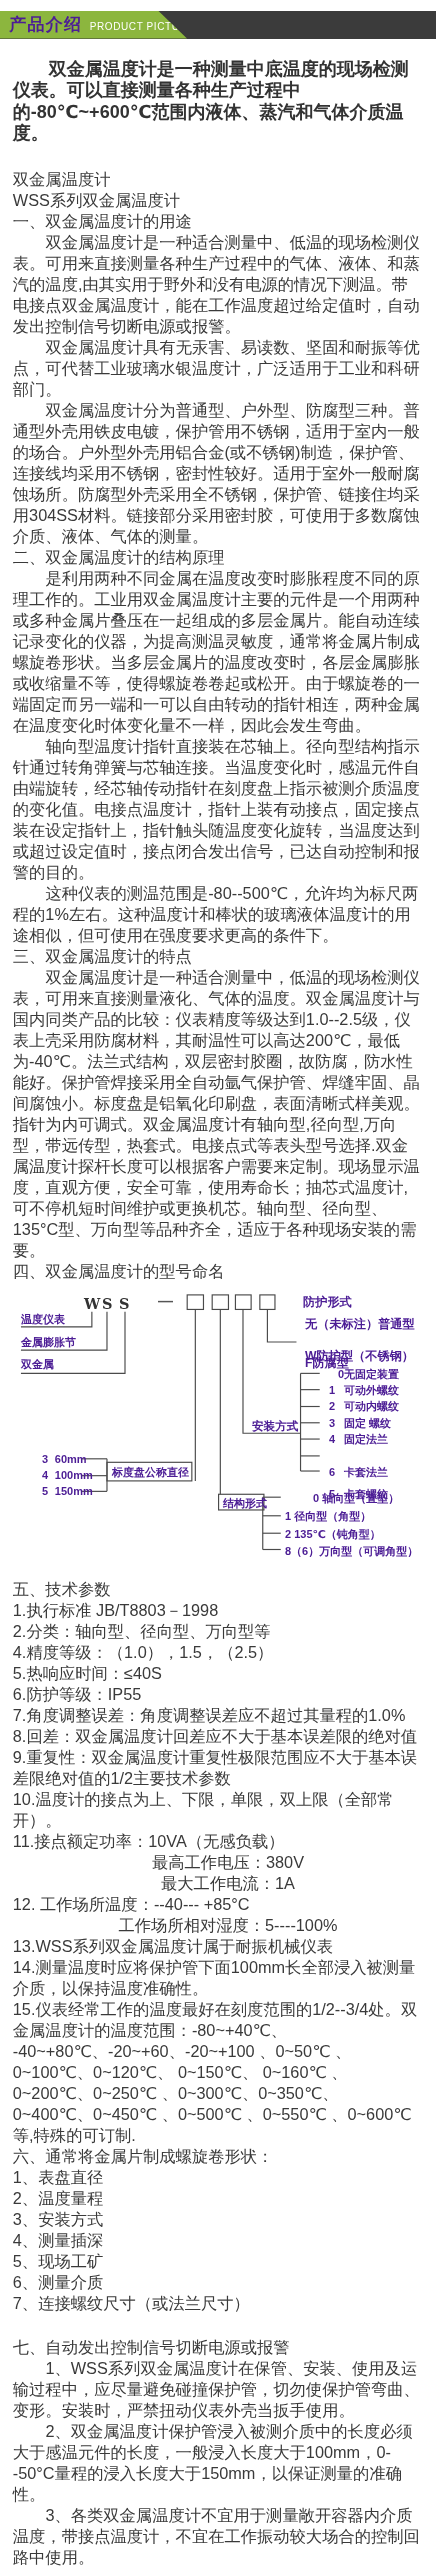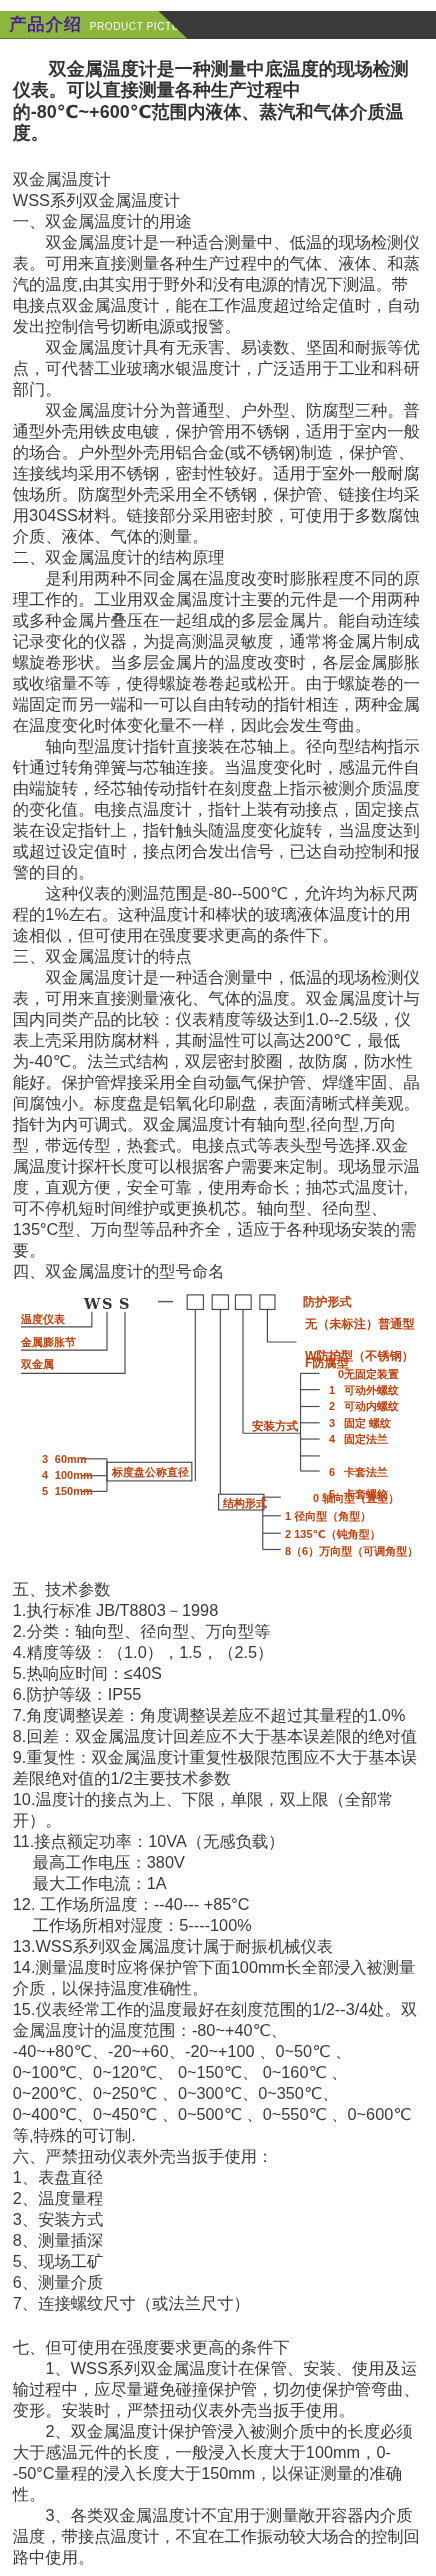--- a/index.html
+++ b/index.html
@@ -14,27 +14,27 @@
   .banner-en{color:#fff;font-size:10px;letter-spacing:0.6px;white-space:nowrap;padding-top:3.5px;}
 
   
   .intro{margin:20px 12.8px 0 12.8px;font-size:18px;line-height:21.5px;font-weight:bold;text-indent:2em;color:#333;}
 
   
   .doc{padding:0 12.8px;font-size:16.3px;line-height:21px;}
   .doc-top{margin-top:24.4px;}
   .blk{margin:0;}
   .pi{text-indent:2em;}
-  .sub{padding-left:20px;}
+  .sub{padding-left:20px;text-align:center;}
   .gap{height:23px;}
 
   
   .diagram{position:relative;width:436px;height:279px;margin-top:10.5px;}
   .diagram svg{position:absolute;left:0;top:0;}
-  .dlabel{position:absolute;font-weight:bold;color:#c2410c;font-size:11px;line-height:1.1;white-space:nowrap;}
+  .dlabel{position:absolute;font-weight:bold;color:#4c1d95;font-size:11px;line-height:1.1;white-space:nowrap;}
   .dletter{position:absolute;font-family:"DejaVu Serif","Liberation Serif",serif;font-weight:bold;
     font-size:14.5px;color:#333;}
   .ddash{position:absolute;font-size:15px;font-weight:bold;color:#555;}
   .popt{font-size:12.2px;}
   .ptitle{font-size:12.2px;}
   .mrow .num{display:inline-block;width:15px;}
   .drow .num{display:inline-block;width:12.8px;}
   .srow{font-size:11px;}
 </style>
 </head>
@@ -154,27 +154,27 @@
     <p class="blk p">9.重复性：双金属温度计重复性极限范围应不大于基本误差限绝对值的1/2主要技术参数</p>
     <p class="blk p">10.温度计的接点为上、下限，单限，双上限（全部常开）。</p>
     <p class="blk p">11.接点额定功率：10VA（无感负载）</p>
     <p class="blk sub">最高工作电压：380V</p>
     <p class="blk sub">最大工作电流：1A</p>
     <p class="blk p">12. 工作场所温度：--40--- +85°C</p>
     <p class="blk sub">工作场所相对湿度：5----100%</p>
     <p class="blk p">13.WSS系列双金属温度计属于耐振机械仪表</p>
     <p class="blk p">14.测量温度时应将保护管下面100mm长全部浸入被测量介质，以保持温度准确性。</p>
     <p class="blk p">15.仪表经常工作的温度最好在刻度范围的1/2--3/4处。双金属温度计的温度范围：-80~+40℃、 -40~+80℃、-20~+60、-20~+100 、0~50℃ 、0~100℃、0~120℃、 0~150℃、 0~160℃ 、0~200℃、0~250℃ 、0~300℃、0~350℃、 0~400℃、0~450℃ 、0~500℃ 、0~550℃ 、0~600℃等,特殊的可订制.</p>
-    <p class="blk h">六、严禁扭动仪表外壳当扳手使用：</p>
+    <p class="blk h">六、通常将金属片制成螺旋卷形状：</p>
     <p class="blk p">1、表盘直径</p>
     <p class="blk p">2、温度量程</p>
     <p class="blk p">3、安装方式</p>
-    <p class="blk p">8、测量插深</p>
+    <p class="blk p">4、测量插深</p>
     <p class="blk p">5、现场工矿</p>
     <p class="blk p">6、测量介质</p>
     <p class="blk p">7、连接螺纹尺寸（或法兰尺寸）</p>
     <p class="blk gap"></p>
-    <p class="blk h">七、但可使用在强度要求更高的条件下</p>
+    <p class="blk h">七、自动发出控制信号切断电源或报警</p>
     <p class="blk pi">1、WSS系列双金属温度计在保管、安装、使用及运输过程中，应尽量避免碰撞保护管，切勿使保护管弯曲、变形。安装时，严禁扭动仪表外壳当扳手使用。</p>
     <p class="blk pi">2、双金属温度计保护管浸入被测介质中的长度必须大于感温元件的长度，一般浸入长度大于100mm，0--50°C量程的浸入长度大于150mm，以保证测量的准确性。</p>
     <p class="blk pi">3、各类双金属温度计不宜用于测量敞开容器内介质温度，带接点温度计，不宜在工作振动较大场合的控制回路中使用。</p>
   </div>
 
 
 </body></html>

